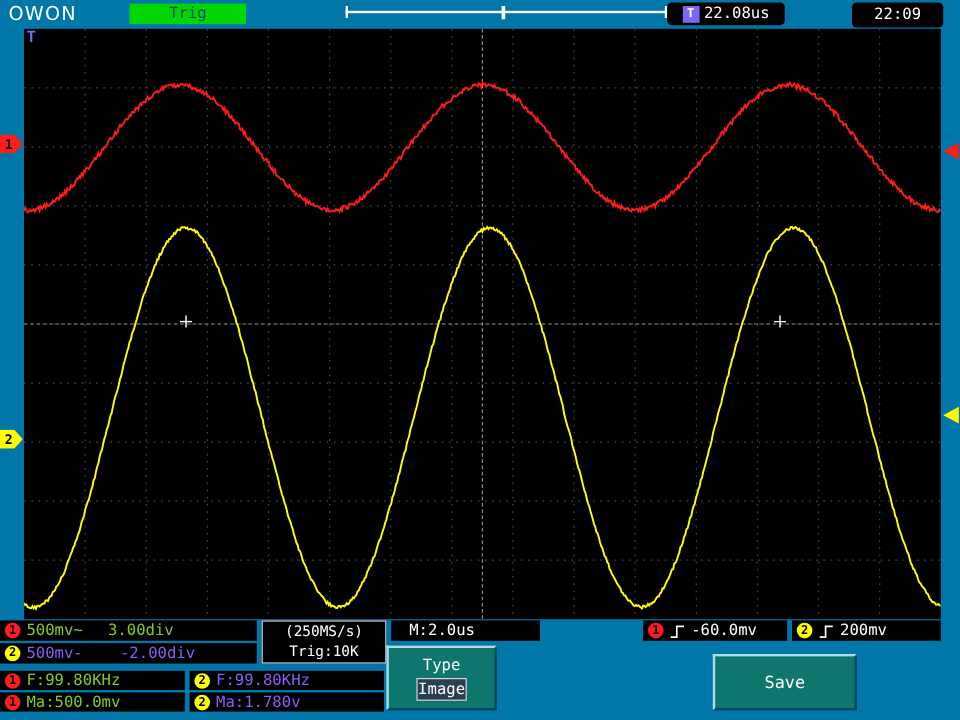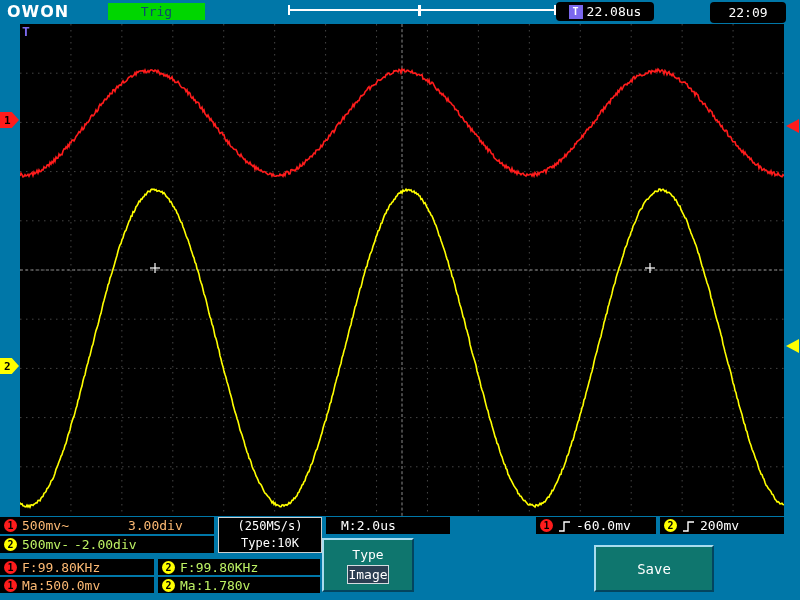--- a/index.html
+++ b/index.html
@@ -4,36 +4,36 @@
 <style>
   *{box-sizing:border-box;margin:0;padding:0}
   html,body{width:800px;height:600px}
   body{position:relative;background:#0077a8;overflow:hidden;
        font-family:"DejaVu Sans Mono","Liberation Mono",monospace;color:#fff}
   .abs{position:absolute}
   .strip{position:absolute;background:#000;display:flex;align-items:center;gap:5px;padding:0 4px;font-size:13px;white-space:nowrap}
   .badge{width:13px;height:13px;border-radius:50%;font-size:10px;font-weight:bold;color:#000;
          display:flex;align-items:center;justify-content:center;flex:0 0 13px;line-height:13px}
   .badge.r{background:#ff1c1c}.badge.y{background:#ffff00}
-  .red{color:#fdba74}.yel{color:#bef264}.wht{color:#fff}
+  .red{color:#84cc16}.yel{color:#8b5cf6}.wht{color:#fff}
   .raised{position:absolute;background:#0f766e;
           border-top:2px solid #a8dcee;border-left:2px solid #a8dcee;
           border-bottom:2px solid #03455f;border-right:2px solid #03455f;
           display:flex;flex-direction:column;align-items:center;justify-content:center;color:#fff}
   .blackbox{position:absolute;background:#000;border-radius:4px;display:flex;align-items:center;justify-content:center;font-size:13px}
   .chmark{position:absolute;left:0;width:19px;height:16px;color:#000;font-size:11px;font-weight:bold;
           display:flex;align-items:center;justify-content:flex-start;padding-left:4px;
           clip-path:polygon(0 0,62% 0,100% 50%,62% 100%,0 100%)}
   .tri-left{position:absolute;width:0;height:0;border-top:7px solid transparent;border-bottom:7px solid transparent}
 </style>
 </head>
 <body>
 
 <div class="abs" style="left:0;top:0;width:800px;height:24px">
-  <span class="abs" style="left:7px;top:2px;font-family:'DejaVu Sans','Liberation Sans',sans-serif;font-size:16px;font-weight:bold;letter-spacing:1px">OWON</span>
+  <span class="abs" style="left:7px;top:2px;font-family:'DejaVu Sans','Liberation Sans',sans-serif;font-size:16px;font-weight:normal;letter-spacing:1px">OWON</span>
 
   <div class="abs" style="left:108px;top:3px;width:97px;height:17px;background:#00d600;display:flex;align-items:center;justify-content:center">
     <span style="color:#0c4a6e;font-size:13px">Trig</span>
   </div>
 
   <div class="abs" style="left:288px;top:5px;width:268px;height:12px">
     <div class="abs" style="left:0;top:4px;width:268px;height:2px;background:#fff"></div>
     <div class="abs" style="left:0;top:0;width:2px;height:10px;background:#fff"></div>
     <div class="abs" style="left:266px;top:0;width:2px;height:10px;background:#fff"></div>
     <div class="abs" style="left:130px;top:0;width:3px;height:11px;background:#fff"></div>
@@ -92,33 +92,33 @@
 <div class="chmark" style="top:358px;background:#ffff00">
   <span>2</span>
 </div>
 
 <div class="tri-left" style="left:786px;top:119px;border-right:13px solid #ff1c1c"></div>
 <div class="tri-left" style="left:786px;top:339px;border-right:13px solid #ffff00"></div>
 
 <div class="strip" style="left:0;top:517px;width:214px;height:17px">
   <span class="badge r">1</span>
   <span class="red">500mv~</span>
-  <span class="red" style="margin-left:54px">3.00div</span>
+  <span class="red" style="margin-left:16px">3.00div</span>
 </div>
 
 <div class="strip" style="left:0;top:536px;width:214px;height:17px">
   <span class="badge y">2</span>
   <span class="yel">500mv-</span>
-  <span class="yel" style="">-2.00div</span>
+  <span class="yel" style="margin-left:26px">-2.00div</span>
 </div>
 
 <div class="abs" style="left:218px;top:517px;width:104px;height:36px;background:#000;border:1px solid #cfcfcf;
             display:flex;flex-direction:column;align-items:center;justify-content:center;font-size:12px;line-height:17px">
   <span>(250MS/s)</span>
-  <span>Type:10K</span>
+  <span>Trig:10K</span>
 </div>
 
 <div class="strip" style="left:326px;top:517px;width:124px;height:17px">
   <span class="wht" style="margin-left:11px">M:2.0us</span>
 </div>
 
 <div class="strip" style="left:536px;top:517px;width:120px;height:17px">
   <span class="badge r">1</span>
   <svg width="13" height="14" viewBox="0 0 13 14">
     <polyline points="1,12 6,12 6,3 12,3" fill="none" stroke="#fff" stroke-width="1.4"></polyline>

